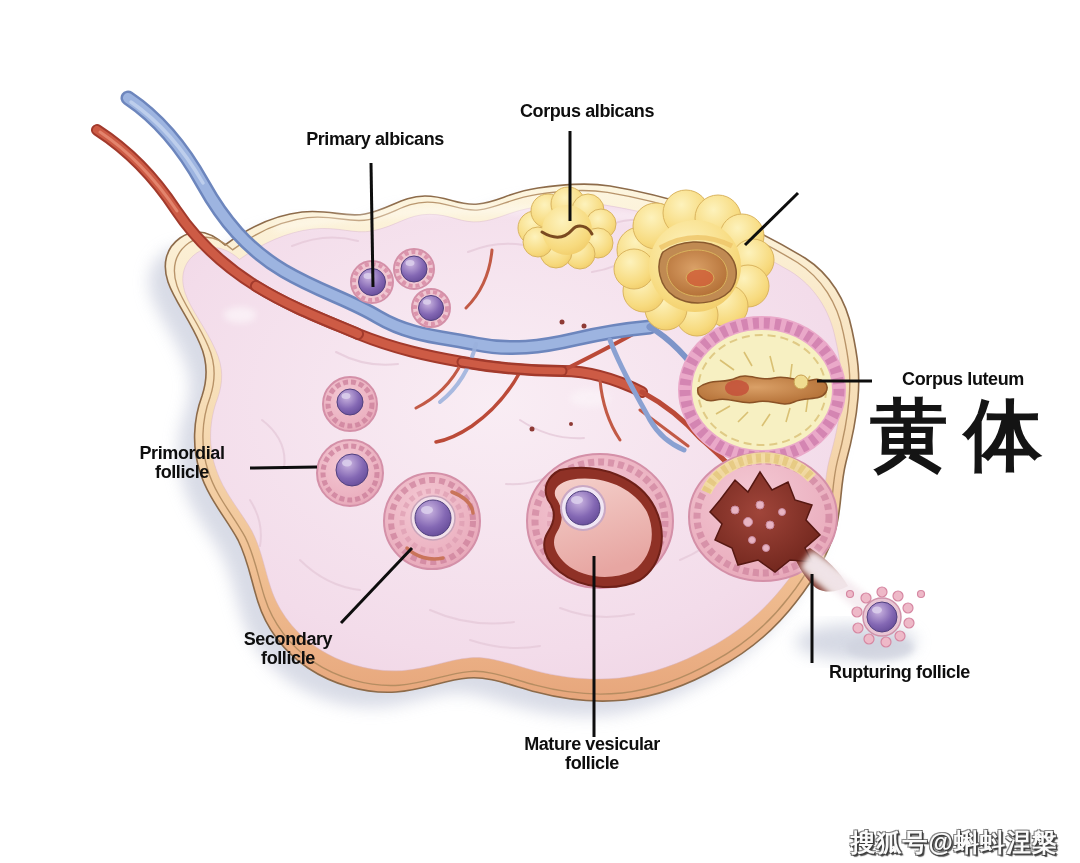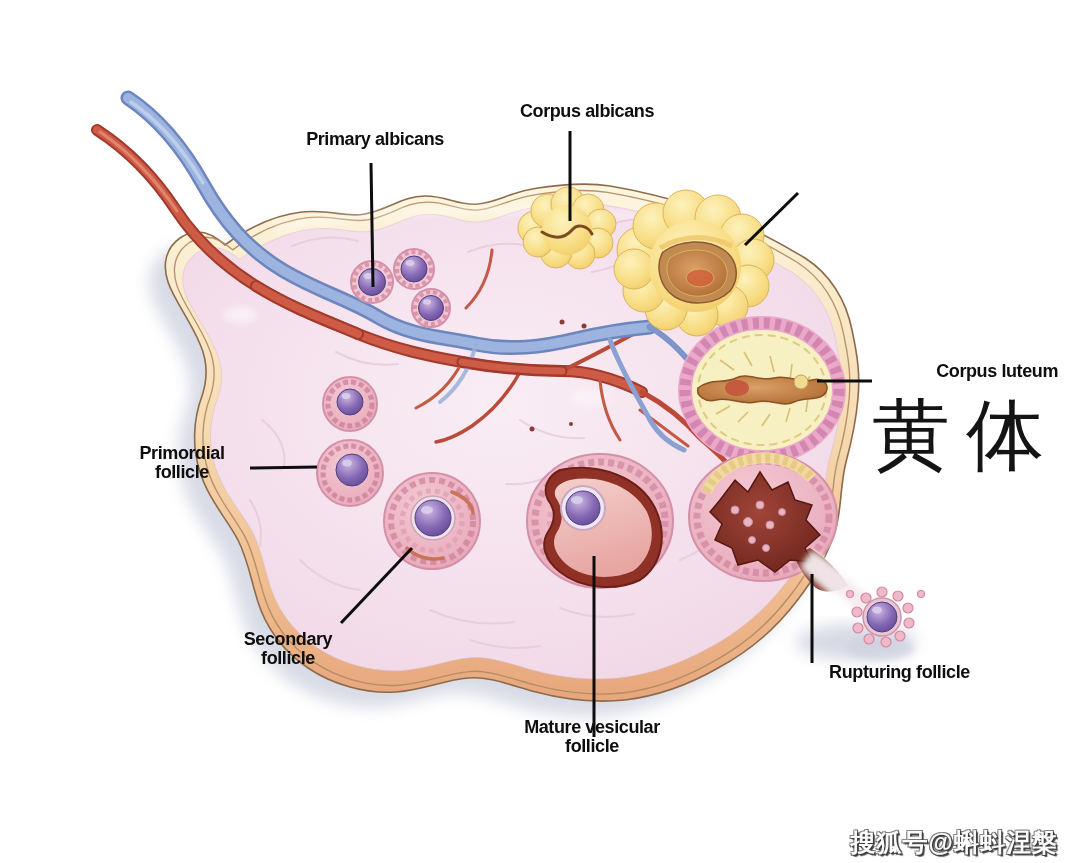--- a/index.html
+++ b/index.html
@@ -2,22 +2,22 @@
 <html><head>
 <meta charset="utf-8">
 <style>
   html,body{margin:0;padding:0;background:#fff;}
   #canvas{position:relative;width:1080px;height:863px;background:#ffffff;overflow:hidden;
           font-family:"Liberation Sans",sans-serif;}
   #art{position:absolute;left:0;top:0;width:1080px;height:863px;}
   .label{position:absolute;color:#0e0e0e;font-weight:bold;font-size:18px;line-height:1.06;
          text-align:center;letter-spacing:-0.4px;white-space:nowrap;}
   .label .ln{display:block;}
-  .cn{position:absolute;left:868px;top:396px;width:192px;font-size:78px;font-weight:400;
-      color:#141414;letter-spacing:16px;text-align:right;line-height:1;}
+  .cn{position:absolute;left:868px;top:396px;width:192px;font-size:78px;font-weight:700;
+      color:#141414;letter-spacing:16px;text-align:center;line-height:1;}
   .watermark{position:absolute;right:22px;top:826px;font-size:25px;font-weight:bold;
       letter-spacing:1px;color:#fbfbfb;
       text-shadow:1px 1px 0 #3a3a3a,2px 2px 1px #4a4a4a,-1px -1px 0 #8a8a8a,1px -1px 0 #6a6a6a,-1px 1px 0 #6a6a6a;}
 </style>
 </head>
 <body>
 
 <div id="canvas">
 
 <svg id="art" viewBox="0 0 1080 863" aria-hidden="true">
@@ -290,37 +290,37 @@
 
 <div class="label" style="left:280px;top:130px;width:190px;">
   <span class="ln">Primary albicans</span>
 </div>
 
 <div class="label" style="left:487px;top:102px;width:200px;">
   <span class="ln">Corpus albicans</span>
 </div>
 
 
-<div class="label" style="left:868px;top:362px;width:190px;text-align:right;">
+<div class="label" style="left:868px;top:370px;width:190px;text-align:center;">
   <span class="ln">Corpus luteum</span>
 </div>
 
 <div class="cn">黄体</div>
 
 <div class="label" style="left:92px;top:444px;width:180px;">
   <span class="ln">Primordial</span>
   <span class="ln">follicle</span>
 </div>
 
 <div class="label" style="left:198px;top:630px;width:180px;">
   <span class="ln">Secondary</span>
   <span class="ln">follicle</span>
 </div>
 
-<div class="label" style="left:472px;top:718px;width:240px;">
+<div class="label" style="left:472px;top:735px;width:240px;">
   <span class="ln">Mature vesicular</span>
   <span class="ln">follicle</span>
 </div>
 
 <div class="label" style="left:792px;top:663px;width:215px;">
   <span class="ln">Rupturing follicle</span>
 </div>
 
 <div class="watermark">搜狐号@蝌蚪涅槃</div>
 

